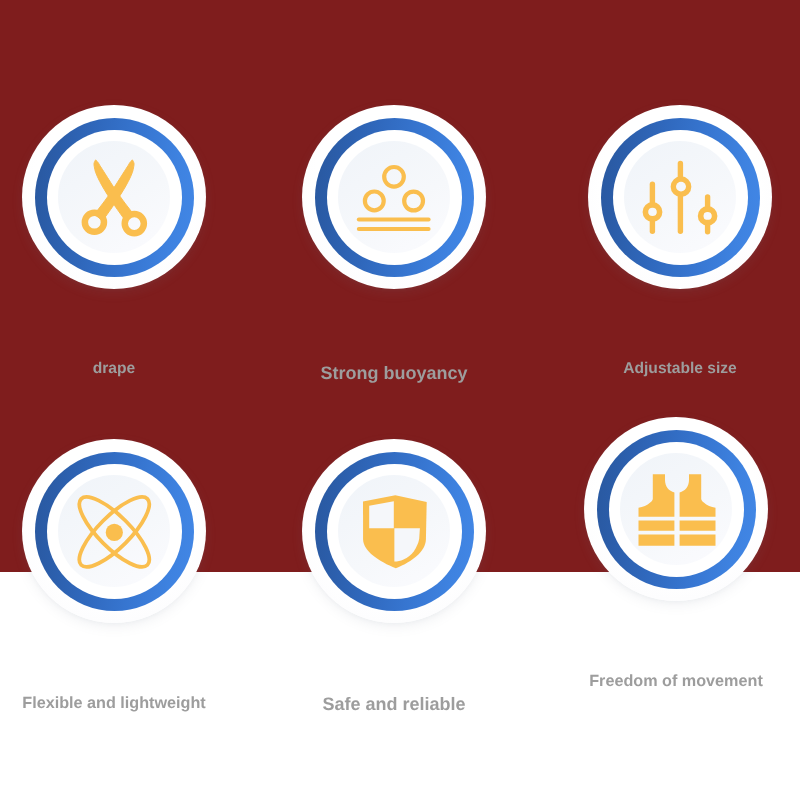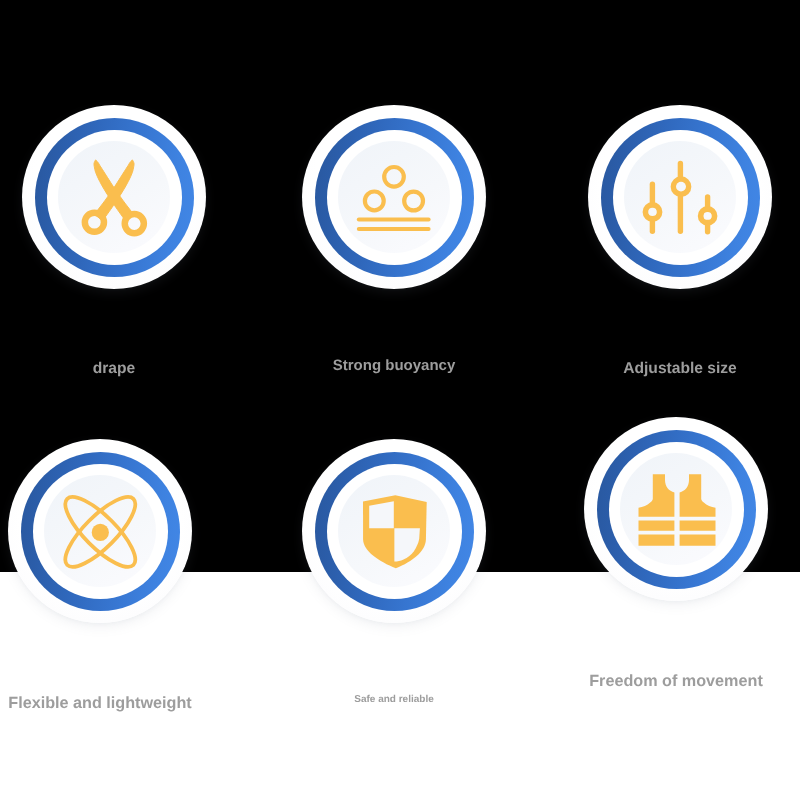--- a/index.html
+++ b/index.html
@@ -1,20 +1,20 @@
 <!DOCTYPE html>
 <html><head>
 <meta charset="utf-8">
 <title>Product feature badges</title>
 <style>
   html,body{margin:0;padding:0;background:#ffffff;}
   body{width:800px;height:800px;overflow:hidden;
        font-family:"Liberation Sans","DejaVu Sans",sans-serif;
        -webkit-font-smoothing:antialiased;}
-  .stage{position:relative;width:800px;height:572px;background:#000000;}
+  .stage{position:relative;width:800px;height:572px;background:#7f1d1d;}
 
   .feature{position:absolute;width:184px;height:230px;}
 
   
   .badge{position:absolute;left:0;top:0;width:184px;height:184px;}
 
   .halo{
     position:absolute;left:0;top:0;width:184px;height:184px;border-radius:50%;
     background:radial-gradient(circle at 50% 44%,#ffffff 0%,#ffffff 58%,#fdfdfe 74%,#f8f9fb 90%,#f3f4f7 100%);
     box-shadow:0 4px 12px rgba(125,135,155,.11), 0 1px 4px rgba(125,135,155,.06);
@@ -75,21 +75,21 @@
         <circle cx="92" cy="71.8" r="9.8"></circle>
         <circle cx="72.3" cy="95.9" r="9.4"></circle>
         <circle cx="111.6" cy="96.0" r="9.4"></circle>
       </g>
       <g fill="none" stroke="#fabe4e" stroke-width="4.0" stroke-linecap="round">
         <path d="M56.8 114.4 H126.6"></path>
         <path d="M56.8 124.0 H126.6"></path>
       </g>
     </svg>
   </div>
-  <div class="label" style="top:252px;font-size:15px;">Strong buoyancy</div>
+  <div class="label" style="top:258px;font-size:18px;">Strong buoyancy</div>
 </div>
 
 <div class="feature" style="left:588px;top:105px;">
   <div class="badge">
     <div class="halo"></div>
     <div class="ring"></div>
     <div class="disc"></div>
     <svg class="glyph" viewBox="0 0 184 184">
       <defs>
         <mask id="sliderMask">
@@ -109,21 +109,21 @@
           <circle cx="64.5" cy="107.0" r="6.95"></circle>
           <circle cx="93.0" cy="81.7" r="7.4"></circle>
           <circle cx="119.6" cy="110.9" r="6.85"></circle>
         </g>
       </g>
     </svg>
   </div>
   <div class="label" style="top:254.5px;font-size:15.6px;">Adjustable size</div>
 </div>
 
-<div class="feature" style="left:8px;top:439px;">
+<div class="feature" style="left:22px;top:439px;">
   <div class="badge">
     <div class="halo"></div>
     <div class="ring"></div>
     <div class="disc"></div>
     <svg class="glyph" viewBox="0 0 184 184">
       <g fill="none" stroke="#fabe4e" stroke-width="3.8">
         <ellipse cx="92.3" cy="92.9" rx="46.8" ry="15.8" transform="rotate(45 92.3 92.9)"></ellipse>
         <ellipse cx="92.3" cy="92.9" rx="46.8" ry="15.8" transform="rotate(-45 92.3 92.9)"></ellipse>
       </g>
       <circle cx="92.3" cy="93.4" r="8.6" fill="#fabe4e"></circle>
@@ -136,21 +136,21 @@
   <div class="badge">
     <div class="halo"></div>
     <div class="ring"></div>
     <div class="disc"></div>
     <svg class="glyph" viewBox="0 0 184 184">
       <path fill="#fabe4e" d="M93.3 56.2 L124.7 63.1 L123.9 100.5 C123.6 112.2 110.5 122.7 93.8 129.2 C77.1 122.7 61.4 112.2 61.1 100.5 L61.0 62.5 Z"></path>
       <path fill="#f5f7fa" d="M67.2 66.8 L91.8 62.2 V89.3 H67.2 Z"></path>
       <path fill="#f5f7fa" d="M92.4 89.3 H117.9 L117.2 99.8 C116.6 104.0 114.4 108.4 111.9 112.2 C109.4 115.5 105.7 118.5 101.5 120.6 C98.5 122.0 95.5 122.6 92.4 122.6 Z"></path>
     </svg>
   </div>
-  <div class="label" style="top:255px;font-size:10px;">Safe and reliable</div>
+  <div class="label" style="top:255px;font-size:18px;">Safe and reliable</div>
 </div>
 
 <div class="feature" style="left:584px;top:417px;">
   <div class="badge">
     <div class="halo"></div>
     <div class="ring"></div>
     <div class="disc"></div>
     <svg class="glyph" viewBox="0 0 184 184">
       <g fill="#fabe4e">
         <path d="M68.8 57.2 H81.0 V63.0 C81.0 69.6 84.9 74.1 90.4 75.4 V99.8 H54.5 V90.8 C58.9 90.3 63.2 88.7 66.2 85.6 C67.6 84.5 68.5 83.3 68.8 81.9 Z"></path>

